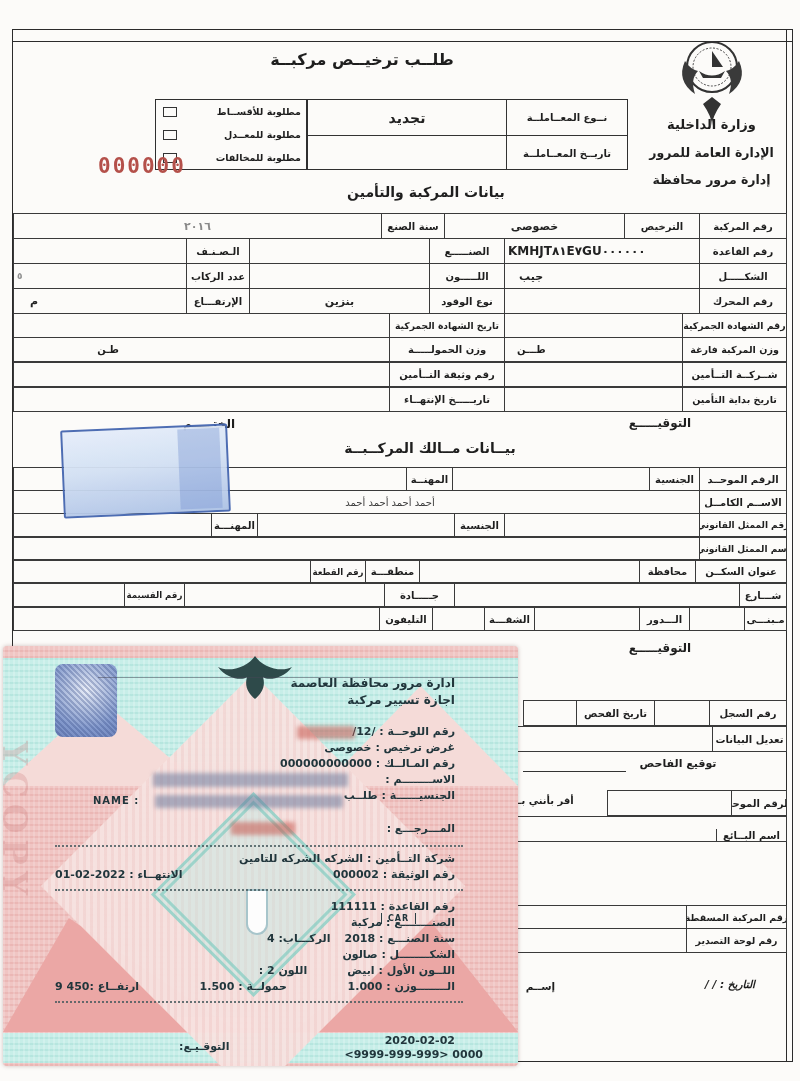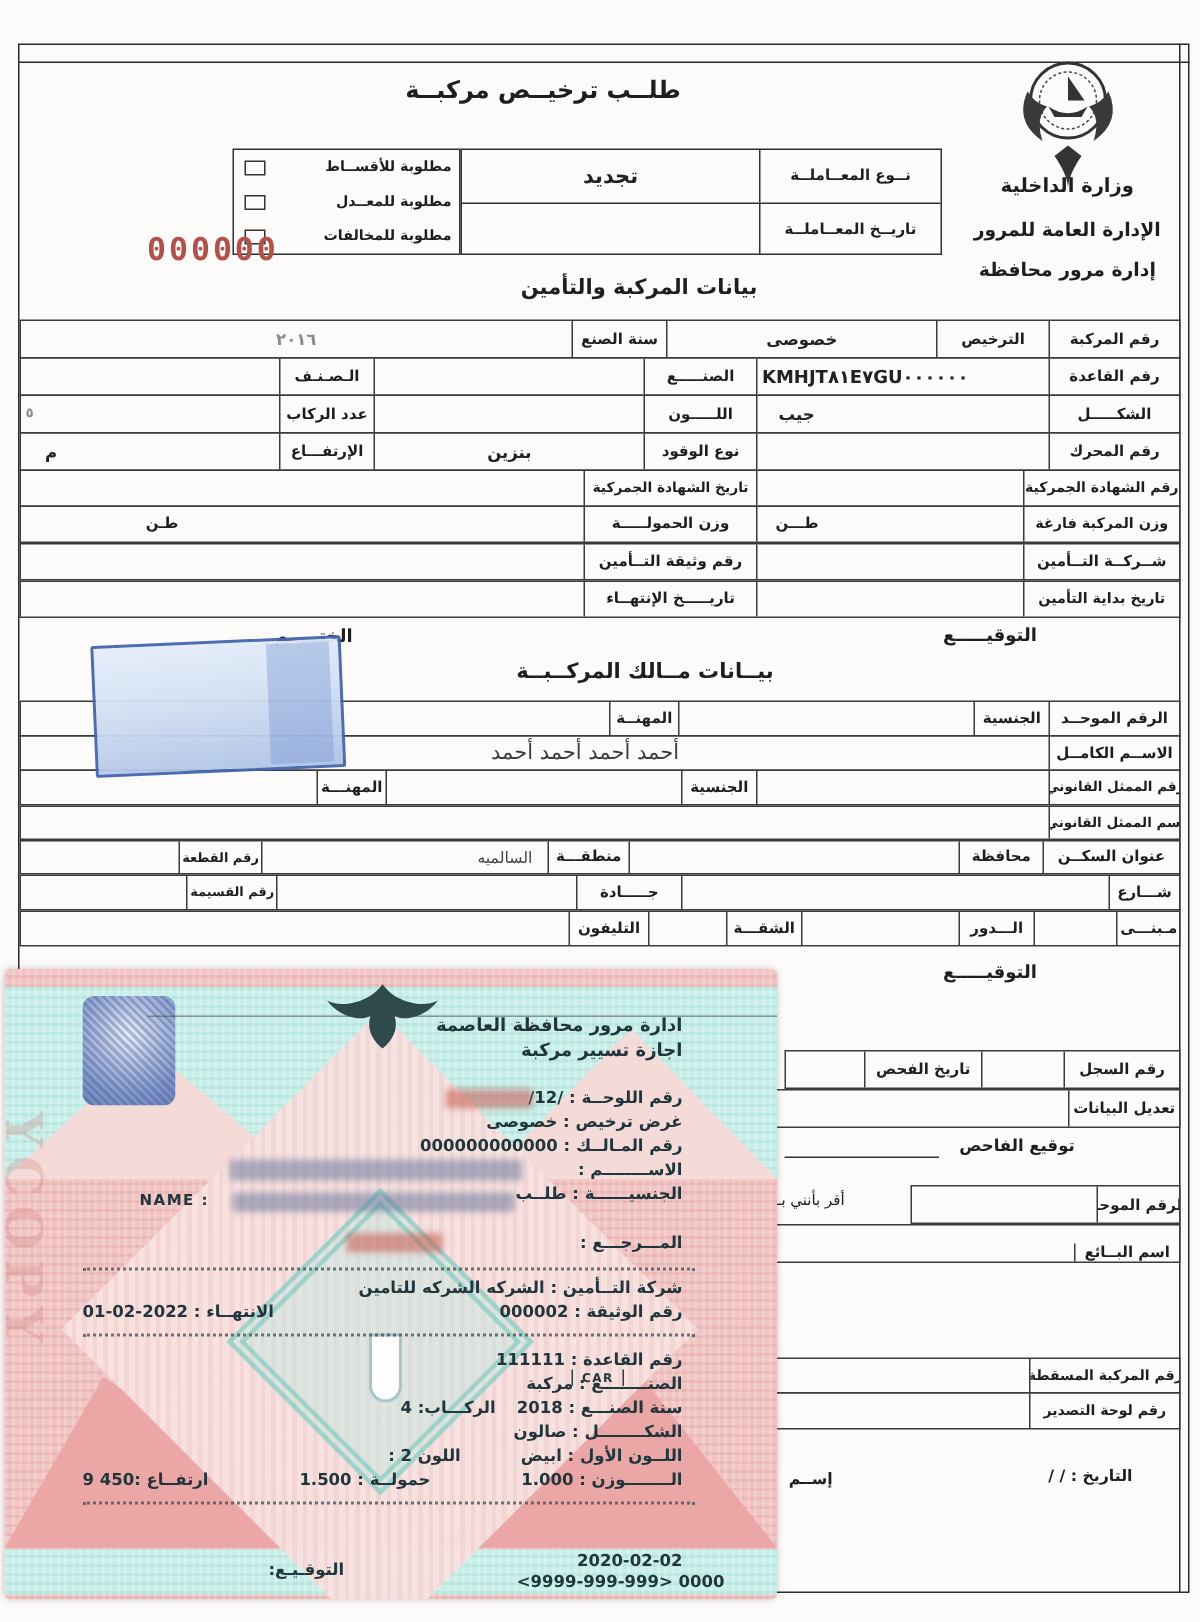--- a/index.html
+++ b/index.html
@@ -172,40 +172,39 @@
 
   <div class="row" style="left:13px;top:467px;width:774px;height:24px;">
     <div class="c lbl" style="width:87px;">الرقم الموحــد</div>
     <div class="c lbl" style="width:50px;">الجنسية</div>
     <div class="c val" style="width:197px;"></div>
     <div class="c lbl" style="width:46px;">المهنــة</div>
     <div class="c val" style="flex:1;"></div>
   </div>
   <div class="row" style="left:13px;top:490px;width:774px;height:24px;">
     <div class="c lbl" style="width:87px;">الاســم الكامــل</div>
-    <div class="c" style="flex:1;justify-content:center;font-size:14px;color:#3c3c3c;padding-left:70px;">أحمد أحمد   أحمد أحمد</div>
+    <div class="c" style="flex:1;justify-content:center;font-size:10px;color:#3c3c3c;padding-left:70px;">أحمد أحمد   أحمد أحمد</div>
   </div>
   <div class="row" style="left:13px;top:513px;width:774px;height:24px;">
     <div class="c lbl sm" style="width:87px;font-size:9px;">رقم الممثل القانوني</div>
     <div class="c val" style="width:195px;"></div>
     <div class="c lbl" style="width:50px;">الجنسية</div>
     <div class="c val" style="width:197px;"></div>
     <div class="c lbl" style="width:46px;">المهنـــة</div>
     <div class="c val" style="flex:1;"></div>
   </div>
   <div class="row" style="left:13px;top:537px;width:774px;height:23px;">
     <div class="c lbl sm" style="width:87px;font-size:9px;">اسم الممثل القانوني</div>
     <div class="c val" style="flex:1;"></div>
   </div>
   <div class="row" style="left:13px;top:560px;width:774px;height:23px;">
     <div class="c lbl" style="width:91px;">عنوان السكــن</div>
     <div class="c lbl" style="width:56px;">محافظة</div>
     <div class="c val" style="width:220px;"></div>
     <div class="c lbl" style="width:54px;">منطقـــة</div>
-    <div class="c" style="width:191px;justify-content:flex-start;font-size:10.5px;color:#444;padding-right:10px;">السالميه</div>
     <div class="c lbl sm" style="width:55px;">رقم القطعة</div>
     <div class="c val" style="flex:1;"></div>
   </div>
   <div class="row" style="left:13px;top:583px;width:774px;height:24px;">
     <div class="c lbl" style="width:47px;">شـــارع</div>
     <div class="c val" style="width:285px;"></div>
     <div class="c lbl" style="width:70px;">جـــــادة</div>
     <div class="c val" style="width:200px;"></div>
     <div class="c lbl sm" style="width:60px;">رقم القسيمة</div>
     <div class="c val" style="flex:1;"></div>
@@ -233,36 +232,36 @@
     <div class="c lbl" style="width:74px;">تعديل البيانات</div>
     <div class="c val" style="flex:1;"></div>
   </div>
   <div class="abs ar title" style="left:628px;top:757px;width:100px;font-size:11px;">توقيع الفاحص</div>
   <div class="abs" style="left:523px;top:771px;width:103px;border-top:1.6px solid #333;"></div>
 
   <div class="row" style="left:607px;top:790px;width:180px;height:26px;">
     <div class="c lbl" style="width:55px;">الرقم الموحد</div>
     <div class="c val" style="flex:1;"></div>
   </div>
-  <div class="abs ar" style="left:518px;top:795px;width:85px;font-weight:400;font-size:10px;text-align:left;">أقر بأنني بـ</div>
+  <div class="abs ar" style="left:518px;top:795px;width:85px;font-weight:700;font-size:10px;text-align:left;">أقر بأنني بـ</div>
   <div class="row" style="left:460px;top:816px;width:327px;height:26px;">
     <div class="c lbl" style="width:70px;margin-top:12px;">اسم البــائع</div>
     <div class="c val" style="flex:1;"></div>
   </div>
 
   <div class="row" style="left:460px;top:928px;width:327px;height:25px;">
     <div class="c lbl" style="width:100px;font-size:9.4px;">رقم لوحة التصدير</div>
     <div class="c val" style="flex:1;"></div>
   </div>
   <div class="row" style="left:460px;top:905px;width:327px;height:24px;">
     <div class="c lbl" style="width:100px;font-size:9.4px;">رقم المركبة المسقطة</div>
     <div class="c val" style="flex:1;"></div>
   </div>
 
-  <div class="abs ar" style="left:600px;top:978px;width:155px;font-weight:700;font-size:10.5px;text-align:right;">التاريخ :      /      /</div>
+  <div class="abs ar" style="left:600px;top:978px;width:155px;font-weight:700;font-size:10.5px;text-align:right;font-style:italic;">التاريخ :      /      /</div>
   <div class="abs ar title" style="left:518px;top:980px;width:45px;font-size:10.5px;">إســم</div>
 
   <div class="card">
 
     <div class="cz cyan" style="left:0;top:12px;width:515px;height:128px;"></div>
     <div class="cz cyan" style="left:0;top:387px;width:515px;height:30px;"></div>
 
     <div class="cz" style="left:0;top:52px;width:200px;height:88px;background:#f5dbd8;clip-path:polygon(48% 0,100% 100%,0 100%);"></div>
     <div class="cz" style="left:320px;top:40px;width:195px;height:100px;background:#f5dbd8;clip-path:polygon(50% 0,100% 100%,0 100%);"></div>
 

